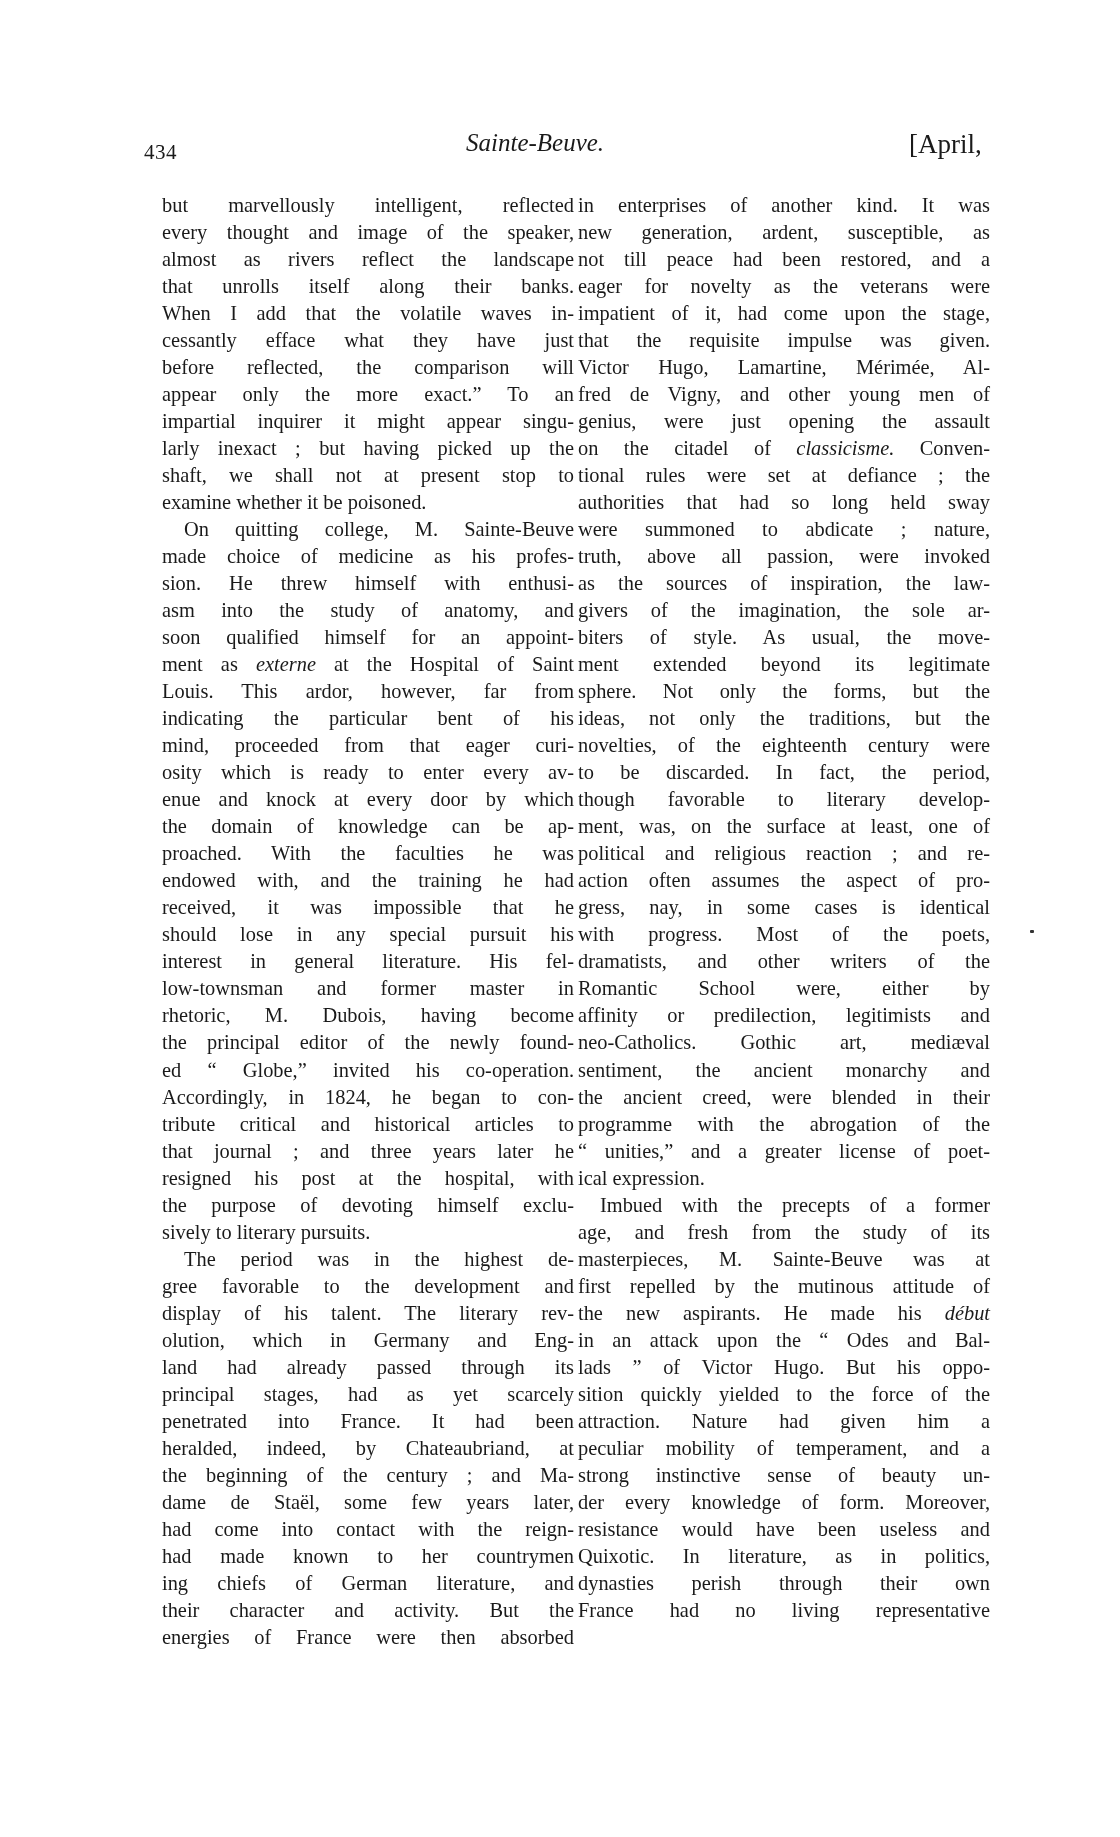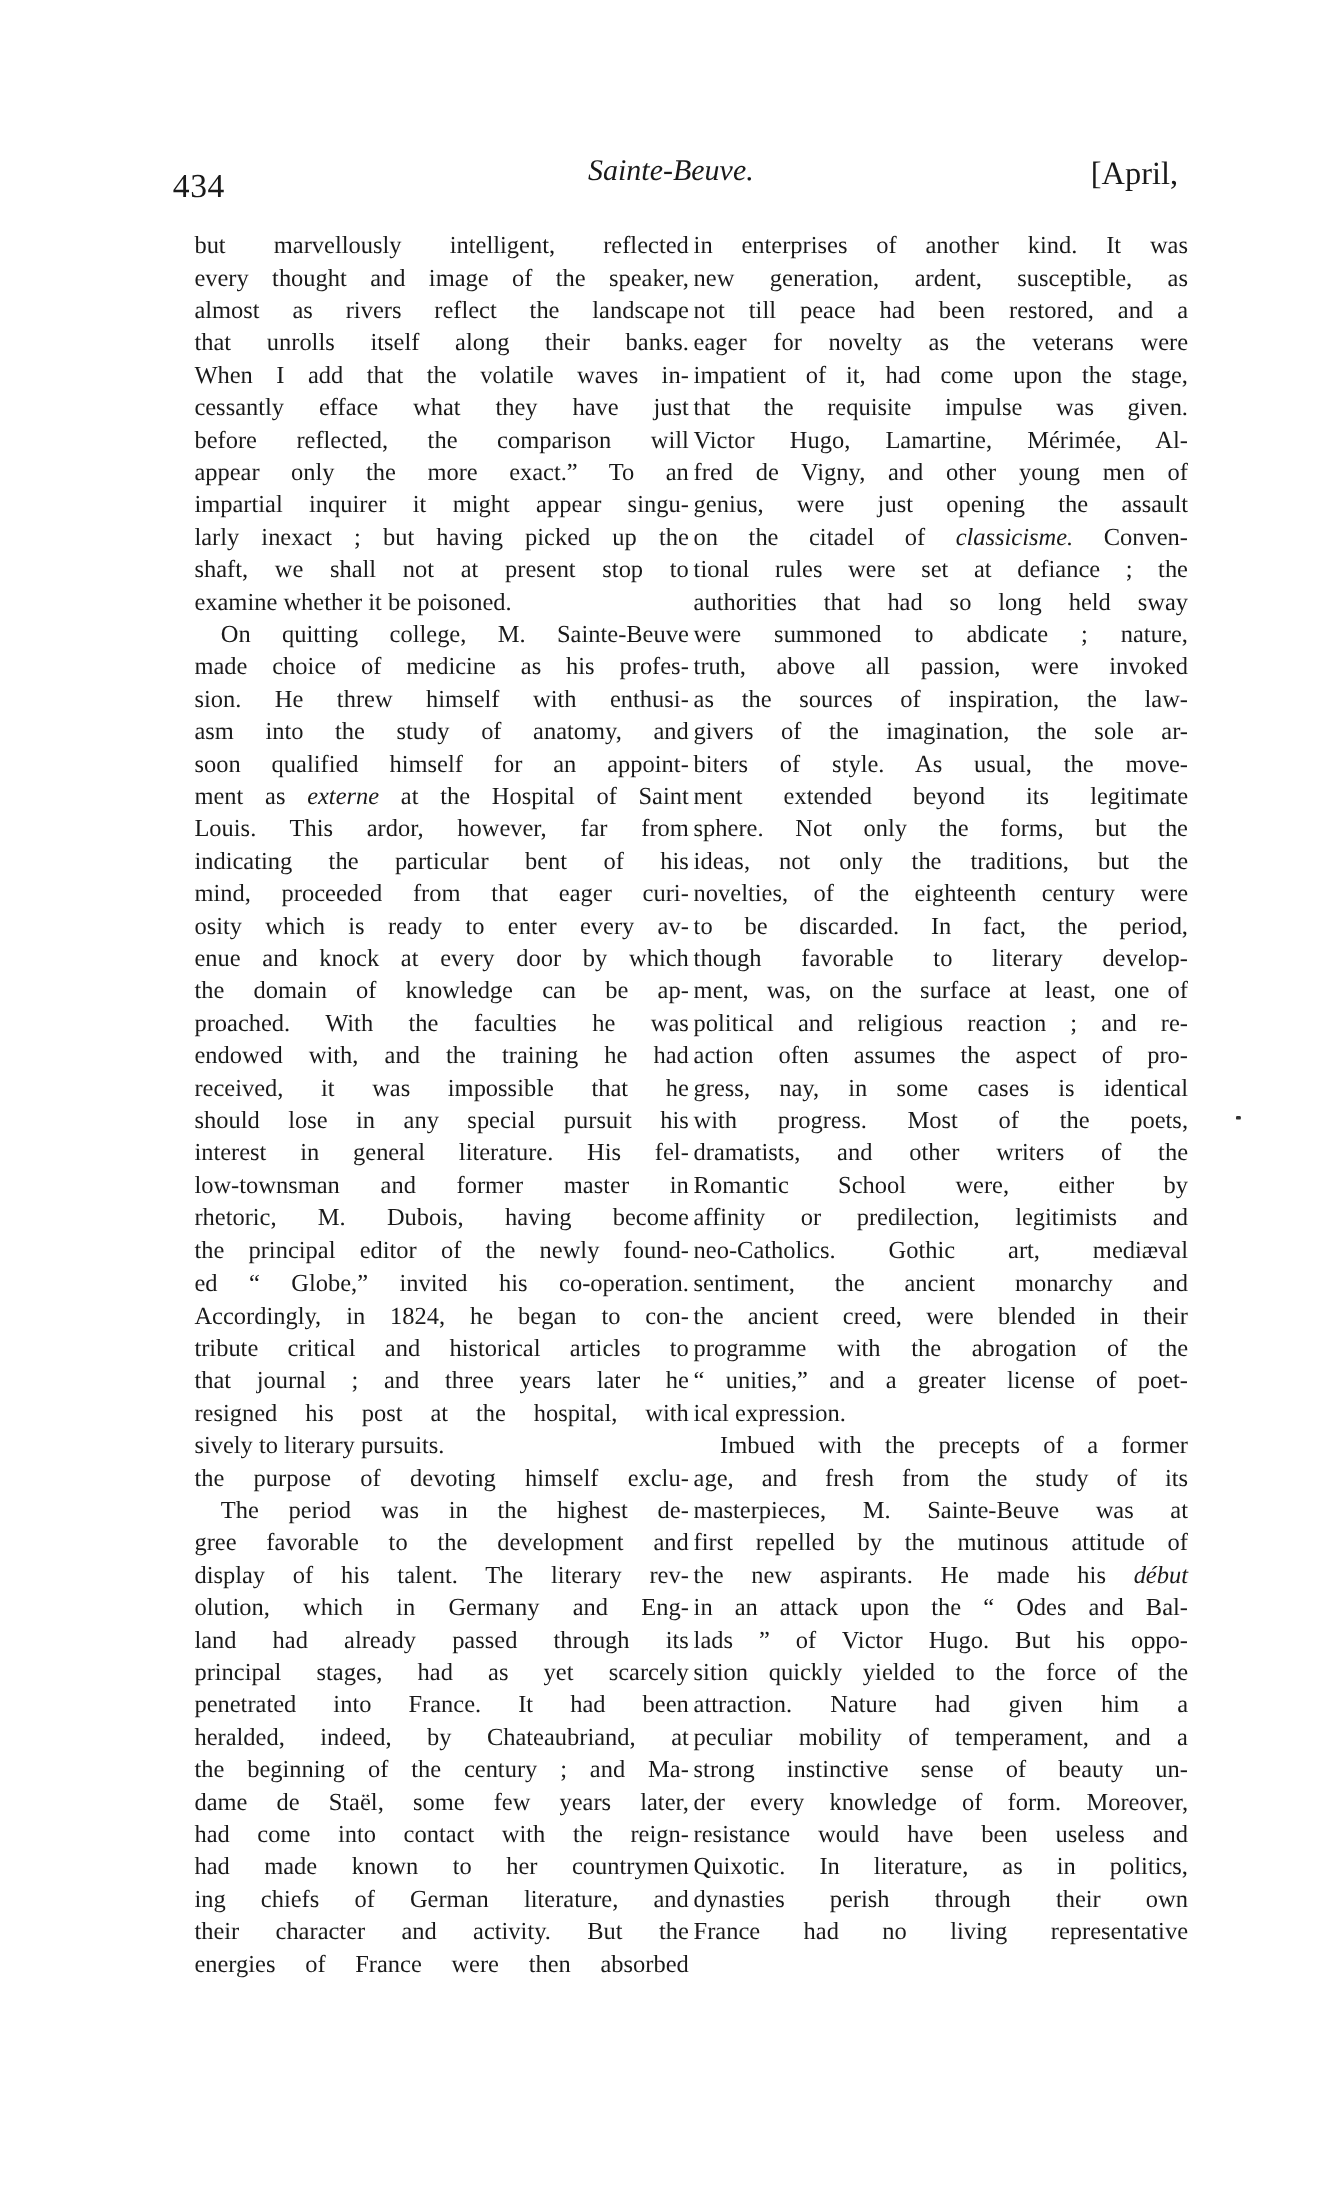--- a/index.html
+++ b/index.html
@@ -12,27 +12,27 @@
       height: 1837px;
       position: relative;
       overflow: hidden;
       font-family: "Liberation Serif", "DejaVu Serif", serif;
       color: #1a1a1a;
     }
     .page-number {
       position: absolute;
       left: 144px;
       top: 142px;
-      font-size: 28px;
+      font-size: 21px;
       letter-spacing: 0.5px;
       line-height: 1;
     }
     .running-head {
       position: absolute;
-      left: 490px;
+      left: 466px;
       top: 130px;
       font-size: 25px;
       font-style: italic;
       line-height: 1;
     }
     .running-date {
       position: absolute;
       left: 909px;
       top: 131px;
       font-size: 27px;
@@ -109,22 +109,22 @@
       <div class="line">should lose in any special pursuit his</div>
       <div class="line">interest in general literature.  His fel-</div>
       <div class="line">low-townsman and former master in</div>
       <div class="line">rhetoric, M. Dubois, having become</div>
       <div class="line">the principal editor of the newly found-</div>
       <div class="line">ed “ Globe,” invited his co-operation.</div>
       <div class="line">Accordingly, in 1824, he began to con-</div>
       <div class="line">tribute critical and historical articles to</div>
       <div class="line">that journal ; and three years later he</div>
       <div class="line">resigned his post at the hospital, with</div>
+      <div class="line">the purpose of devoting himself exclu-</div>
       <div class="line last">sively to literary pursuits.</div>
-      <div class="line">the purpose of devoting himself exclu-</div>
       <div class="line indent">The period was in the highest de-</div>
       <div class="line">gree favorable to the development and</div>
       <div class="line">display of his talent.  The literary rev-</div>
       <div class="line">olution, which in Germany and Eng-</div>
       <div class="line">land had already passed through its</div>
       <div class="line">principal stages, had as yet scarcely</div>
       <div class="line">penetrated into France.  It had been</div>
       <div class="line">heralded, indeed, by Chateaubriand, at</div>
       <div class="line">the beginning of the century ; and Ma-</div>
       <div class="line">dame de Staël, some few years later,</div>

